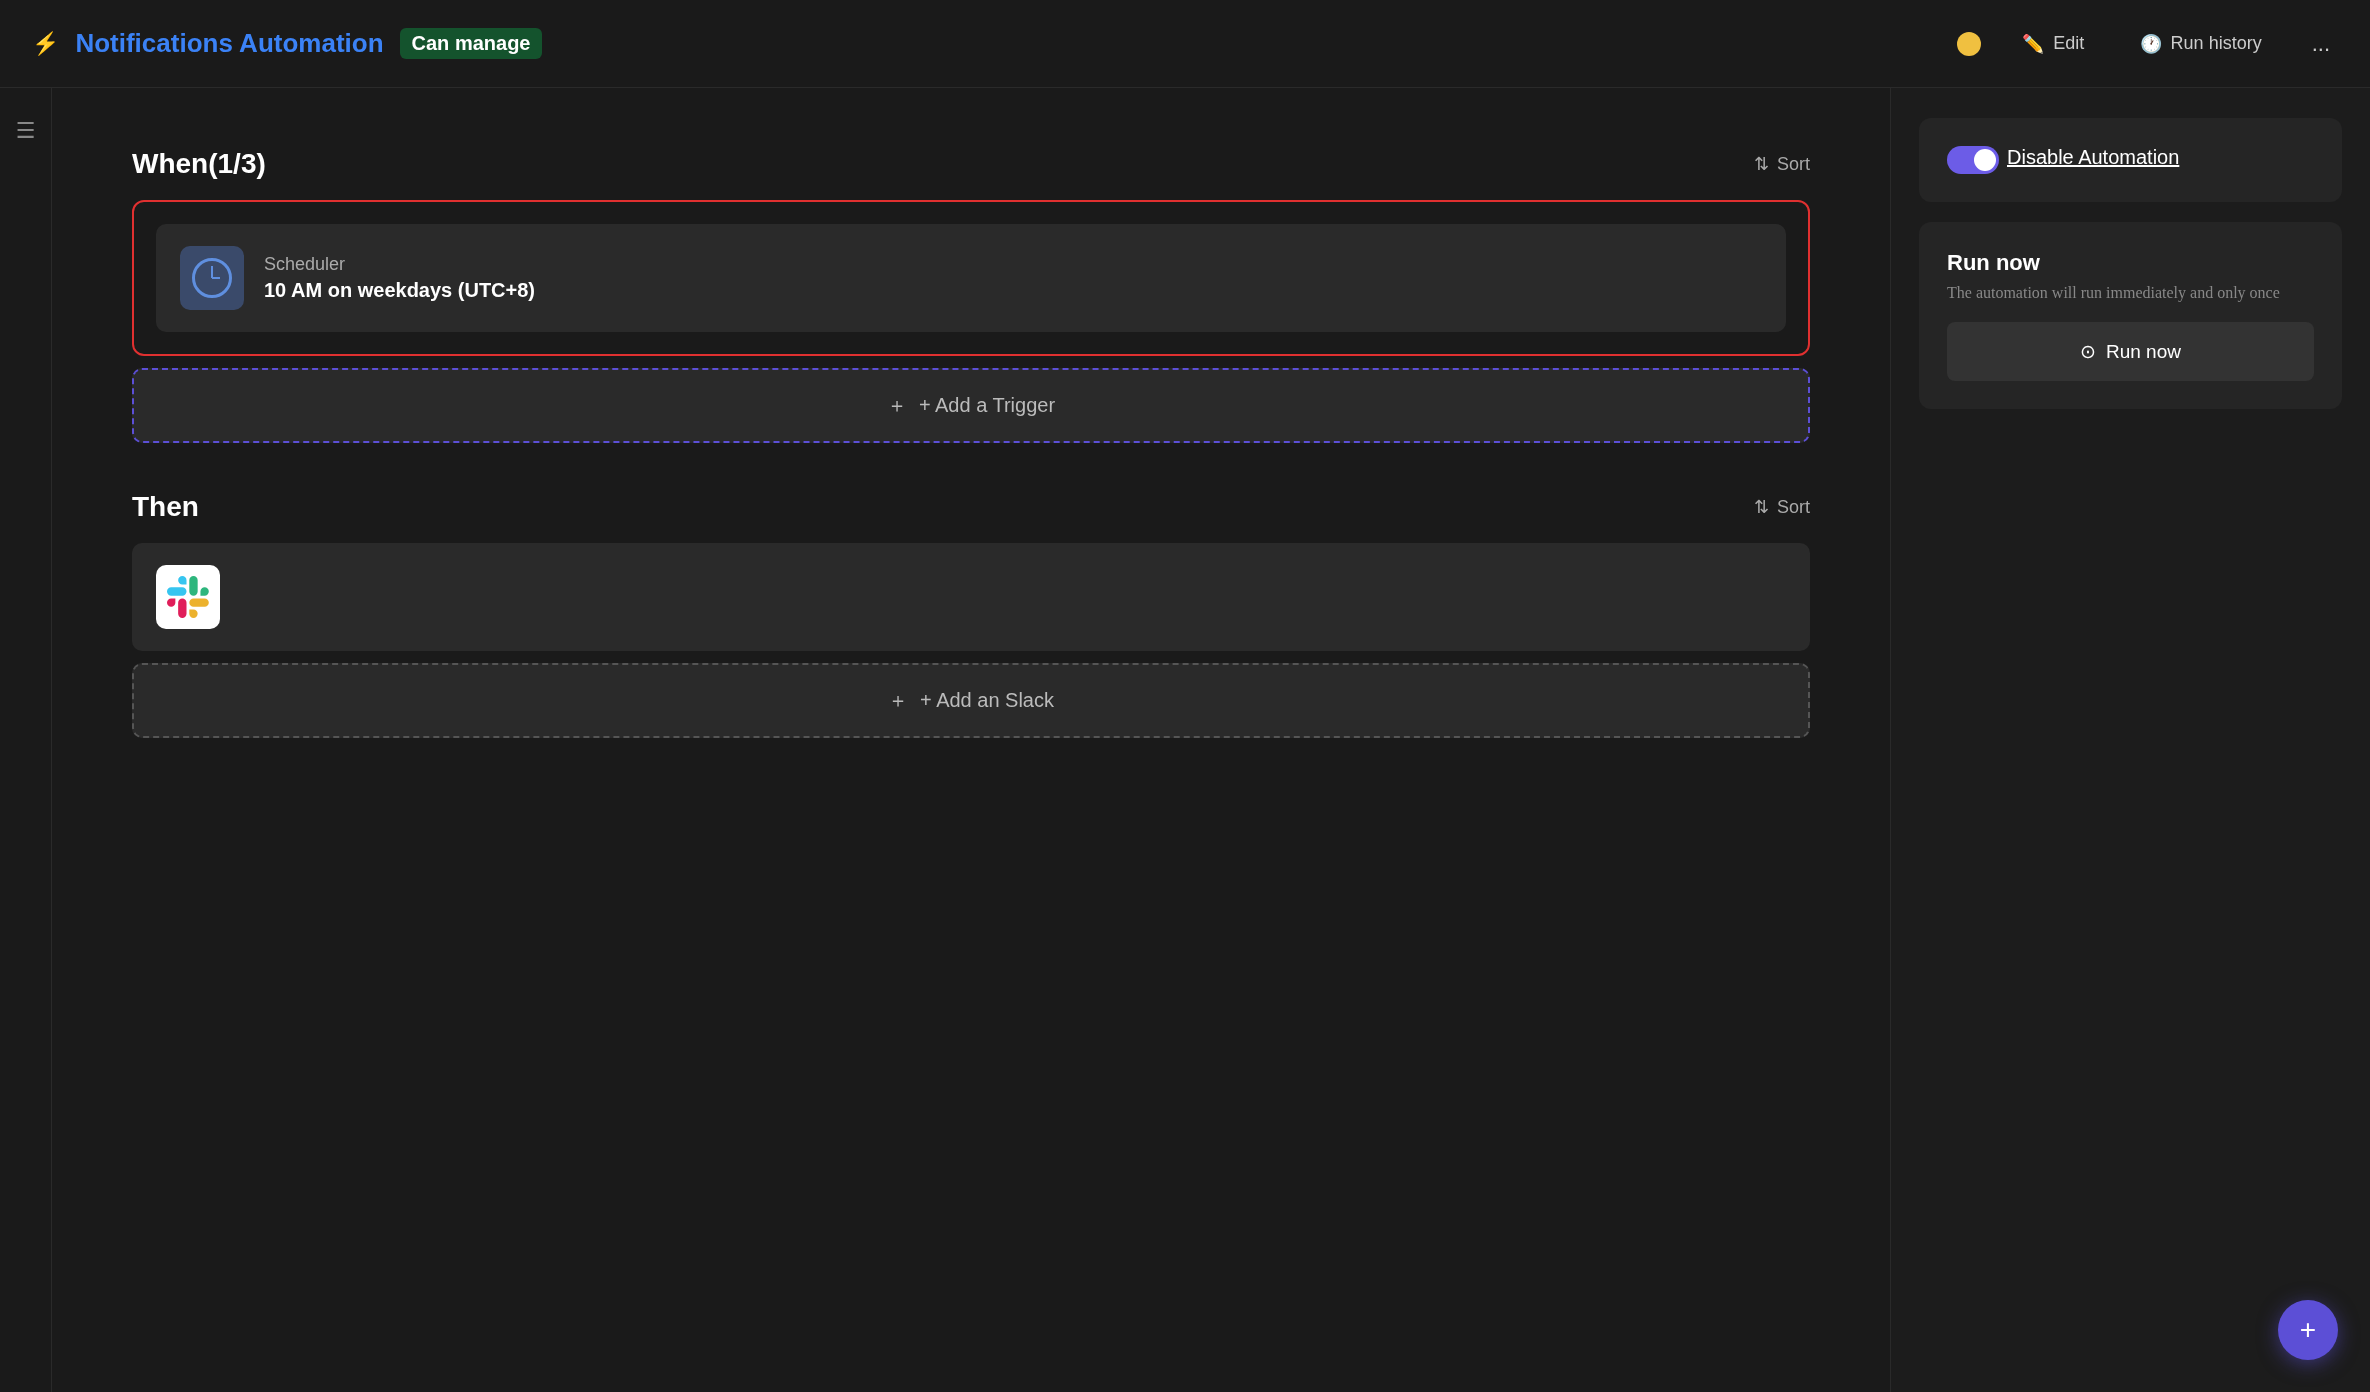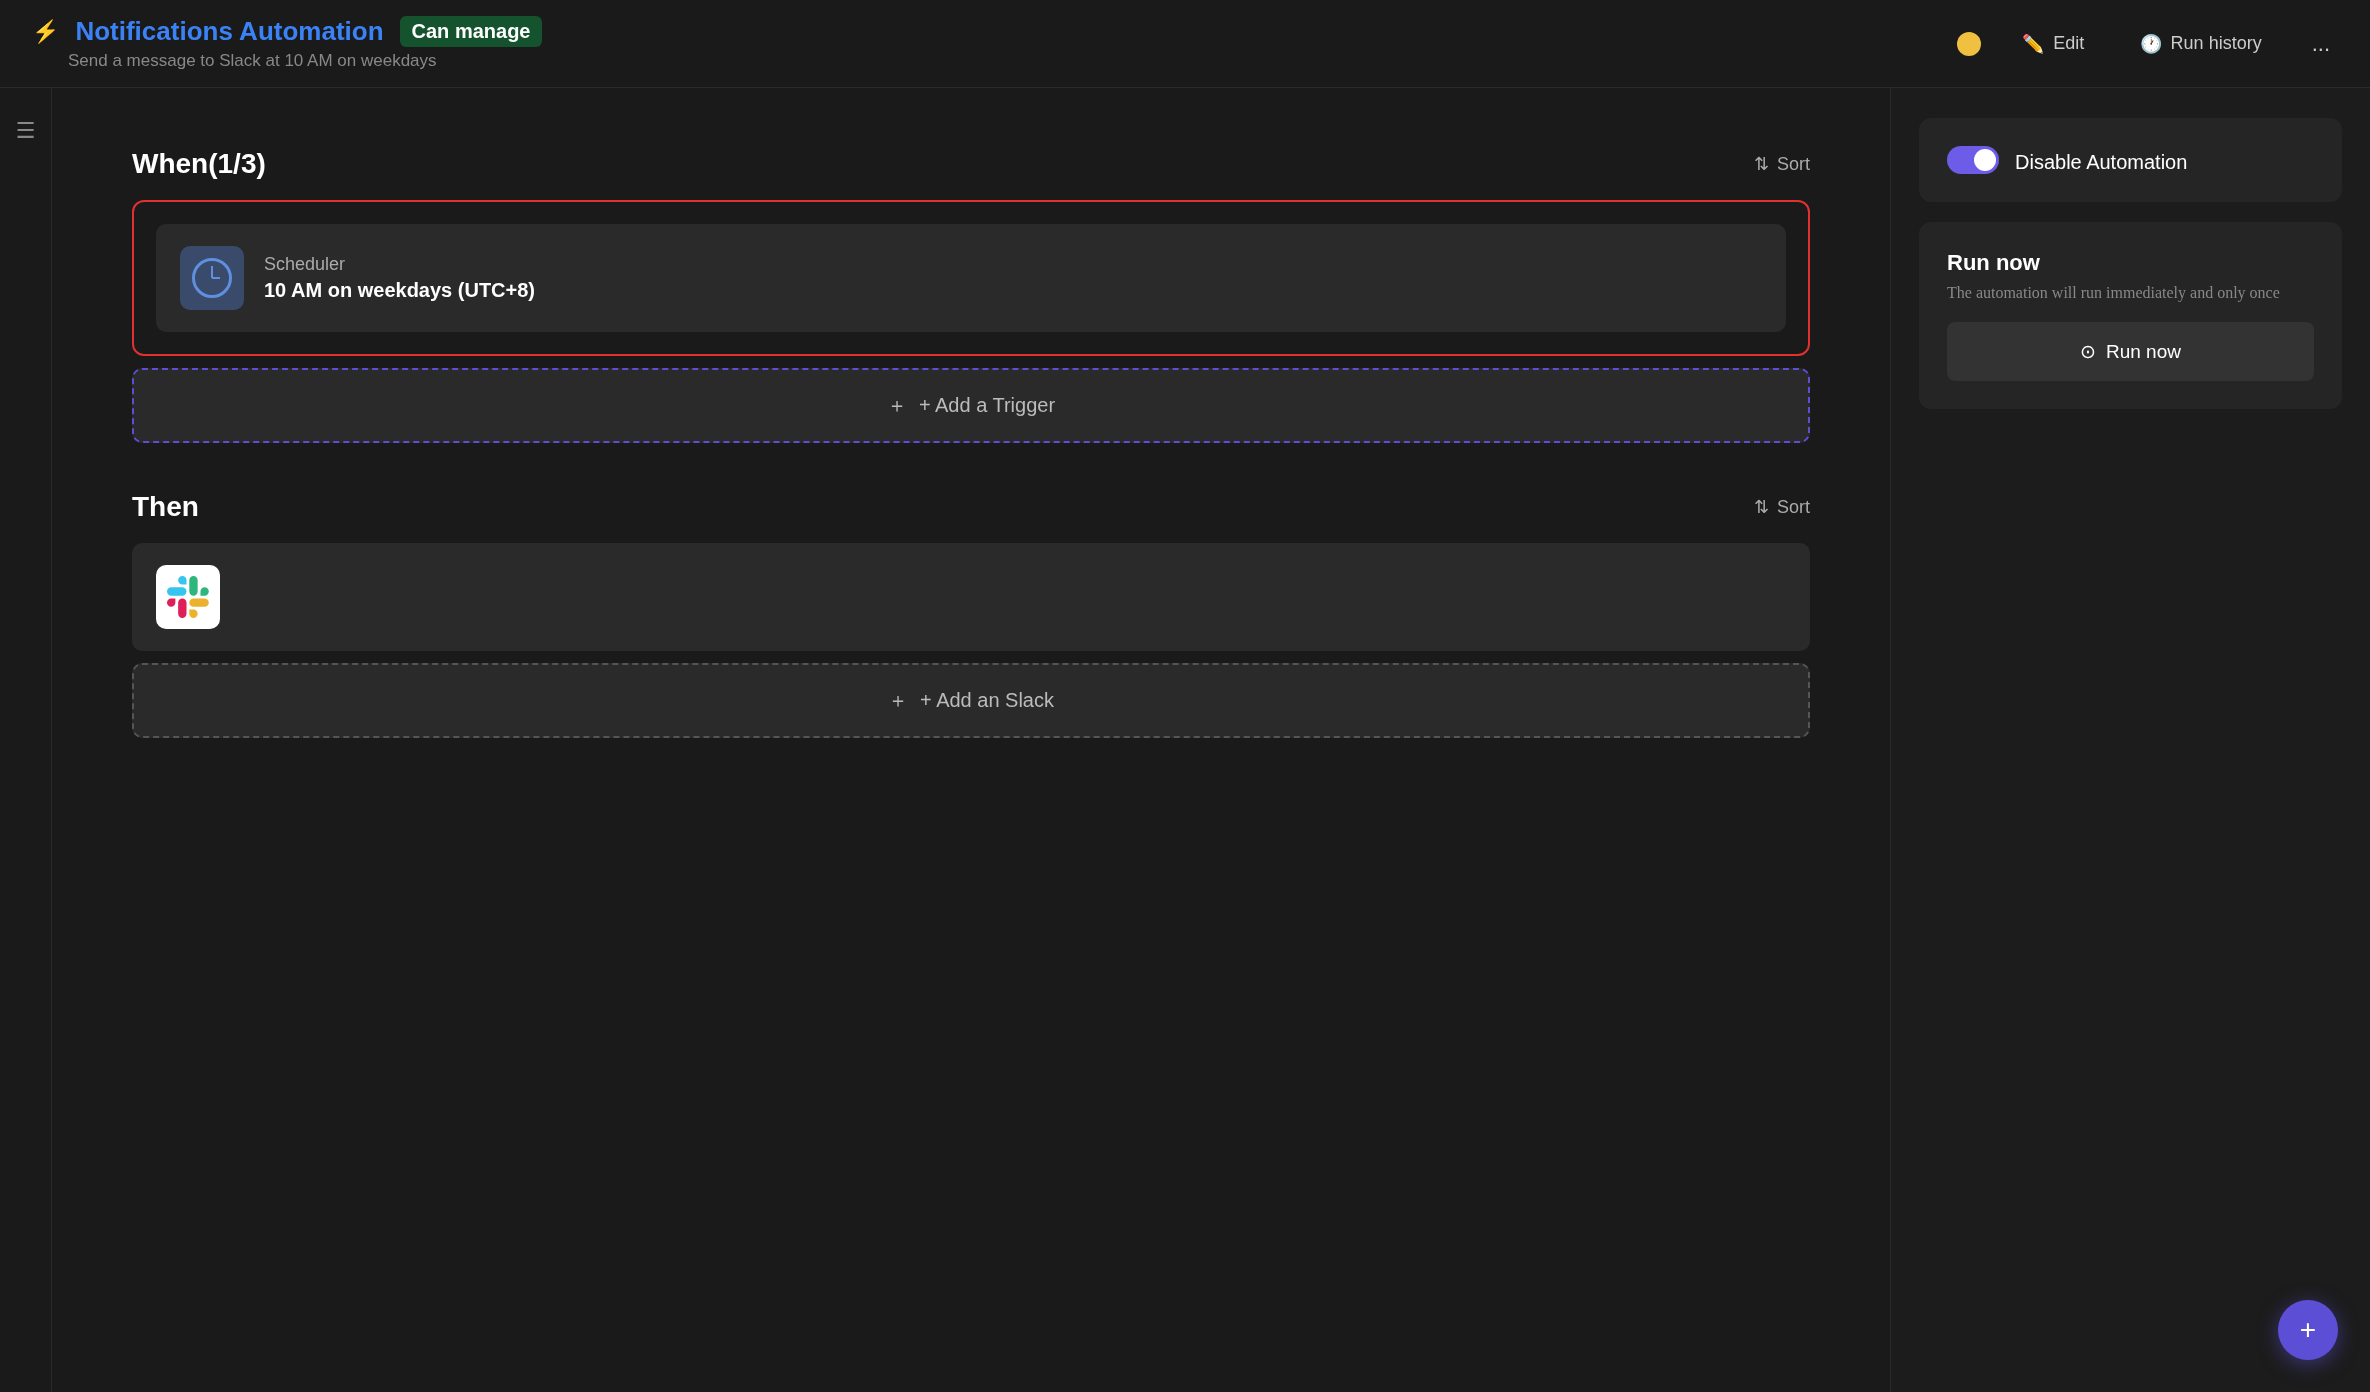--- a/index.html
+++ b/index.html
@@ -212,22 +212,23 @@
 
     .panel-card {
       background: #252525;
       border-radius: 12px;
       padding: 28px;
     }
 
     
     .toggle-row {
       display: flex;
-      align-items: flex-end;
-      gap: 16px;
+      align-items: flex-start;
+      gap: 8px;
+      text-decoration: underline;
     }
     .toggle {
       width: 52px;
       height: 28px;
       border-radius: 14px;
       background: #6c5ce7;
       position: relative;
       cursor: pointer;
       flex-shrink: 0;
     }
@@ -353,21 +354,20 @@
 </head>
 <body>
 
 <div class="header">
   <div class="header-left">
     <div class="header-title-row">
       <span class="bolt-icon">⚡</span>
       <span class="header-title">Notifications Automation</span>
       <span class="can-manage-badge">Can manage</span>
     </div>
-    <div class="header-subtitle">Send a message to Slack at 10 AM on weekdays</div>
   </div>
   <div class="header-right">
     <div class="status-dot"></div>
     <button class="header-btn">
       <span>✏️</span>
       <span>Edit</span>
     </button>
     <button class="header-btn">
       <span>🕐</span>
       <span>Run history</span>

